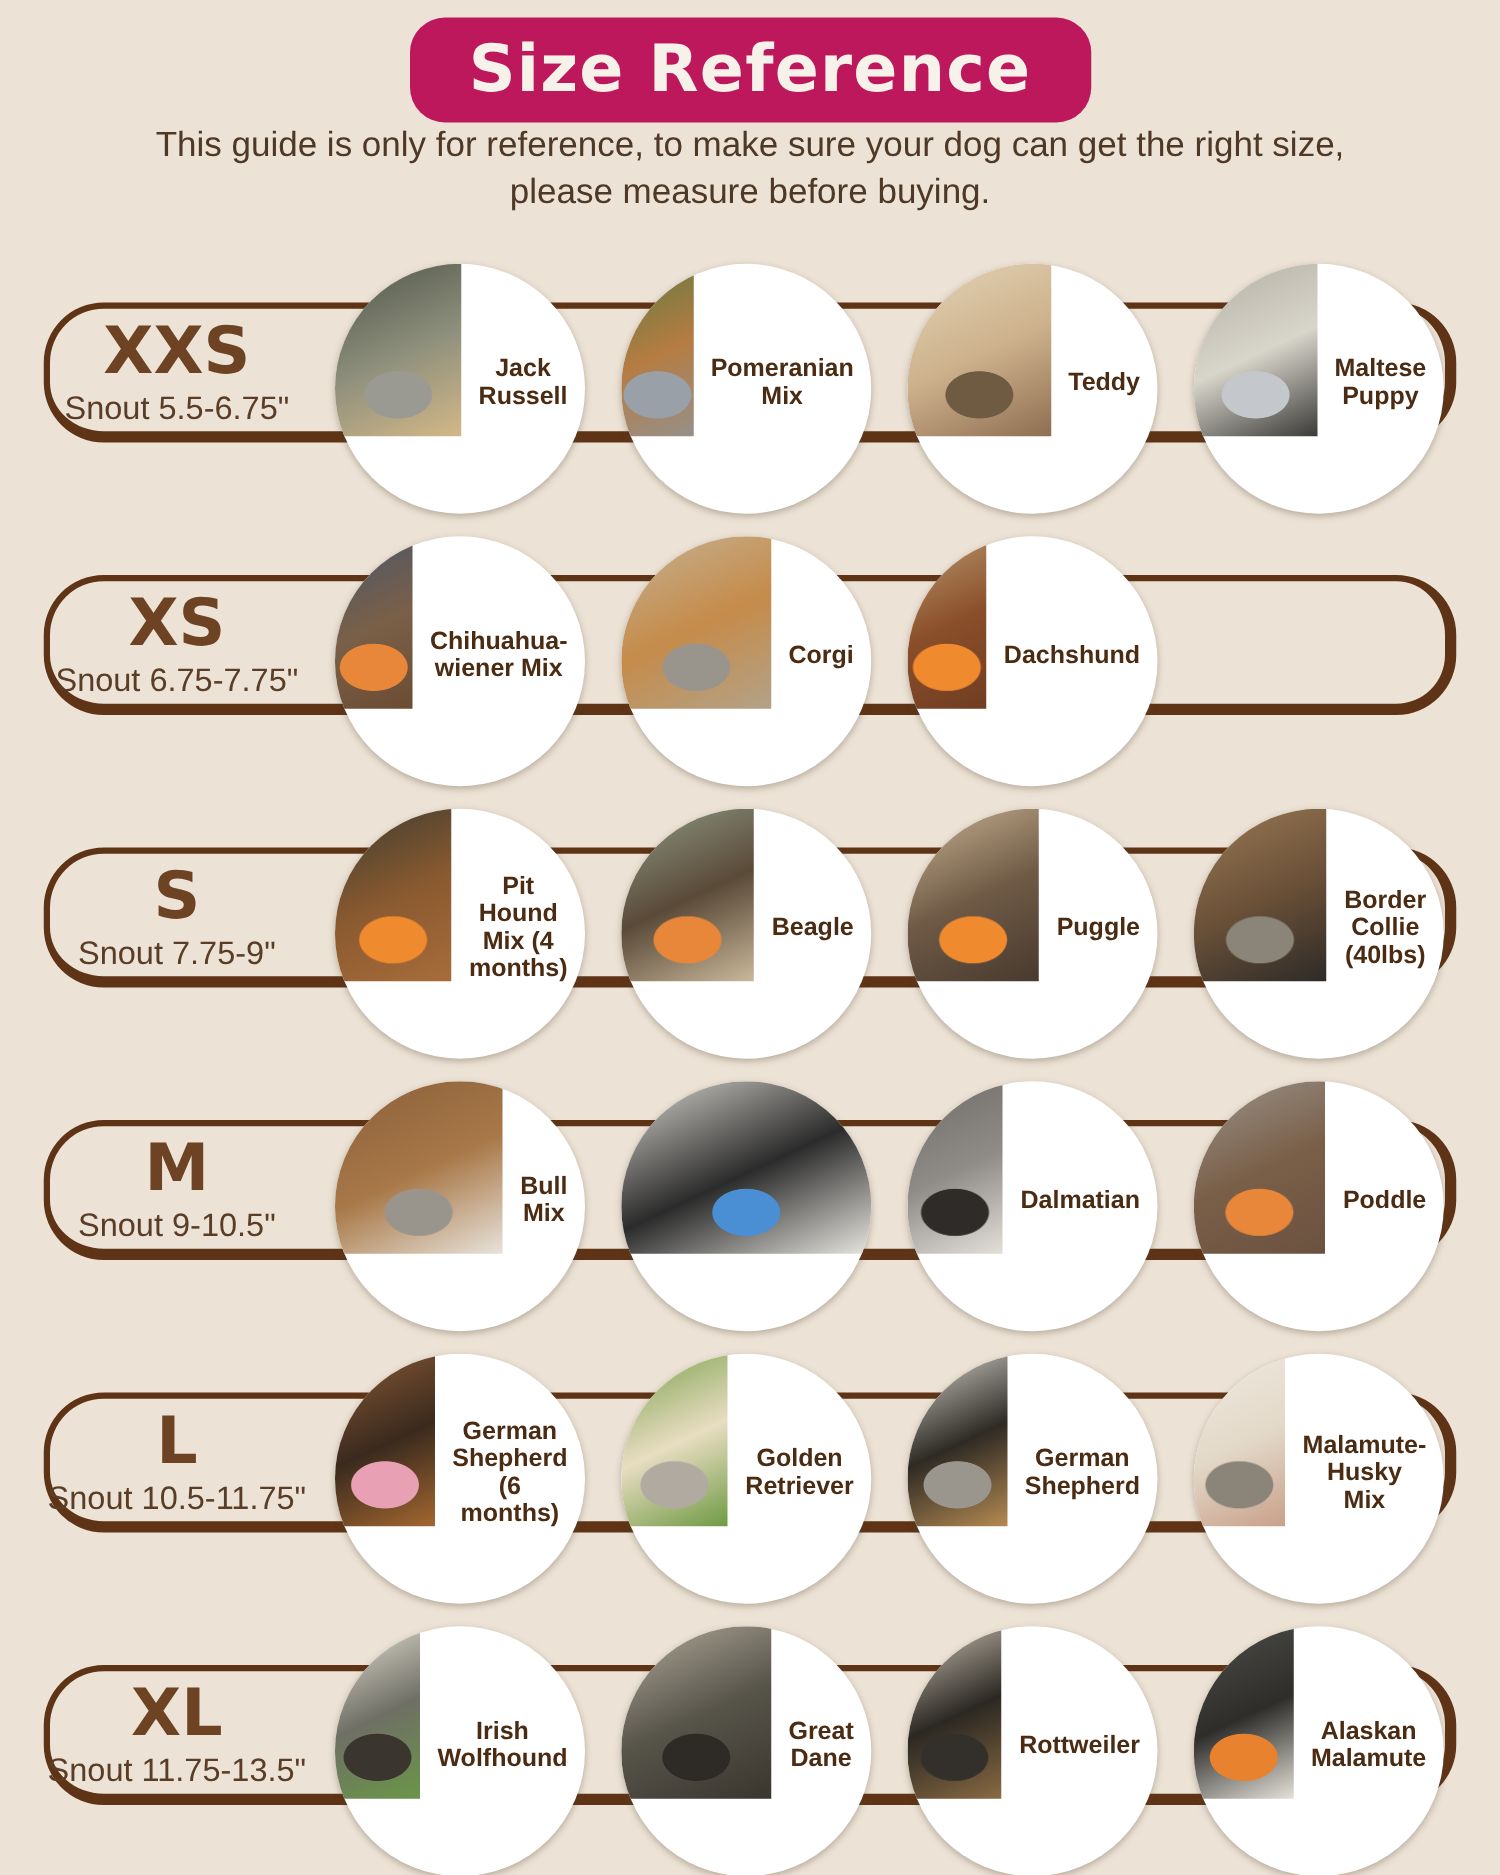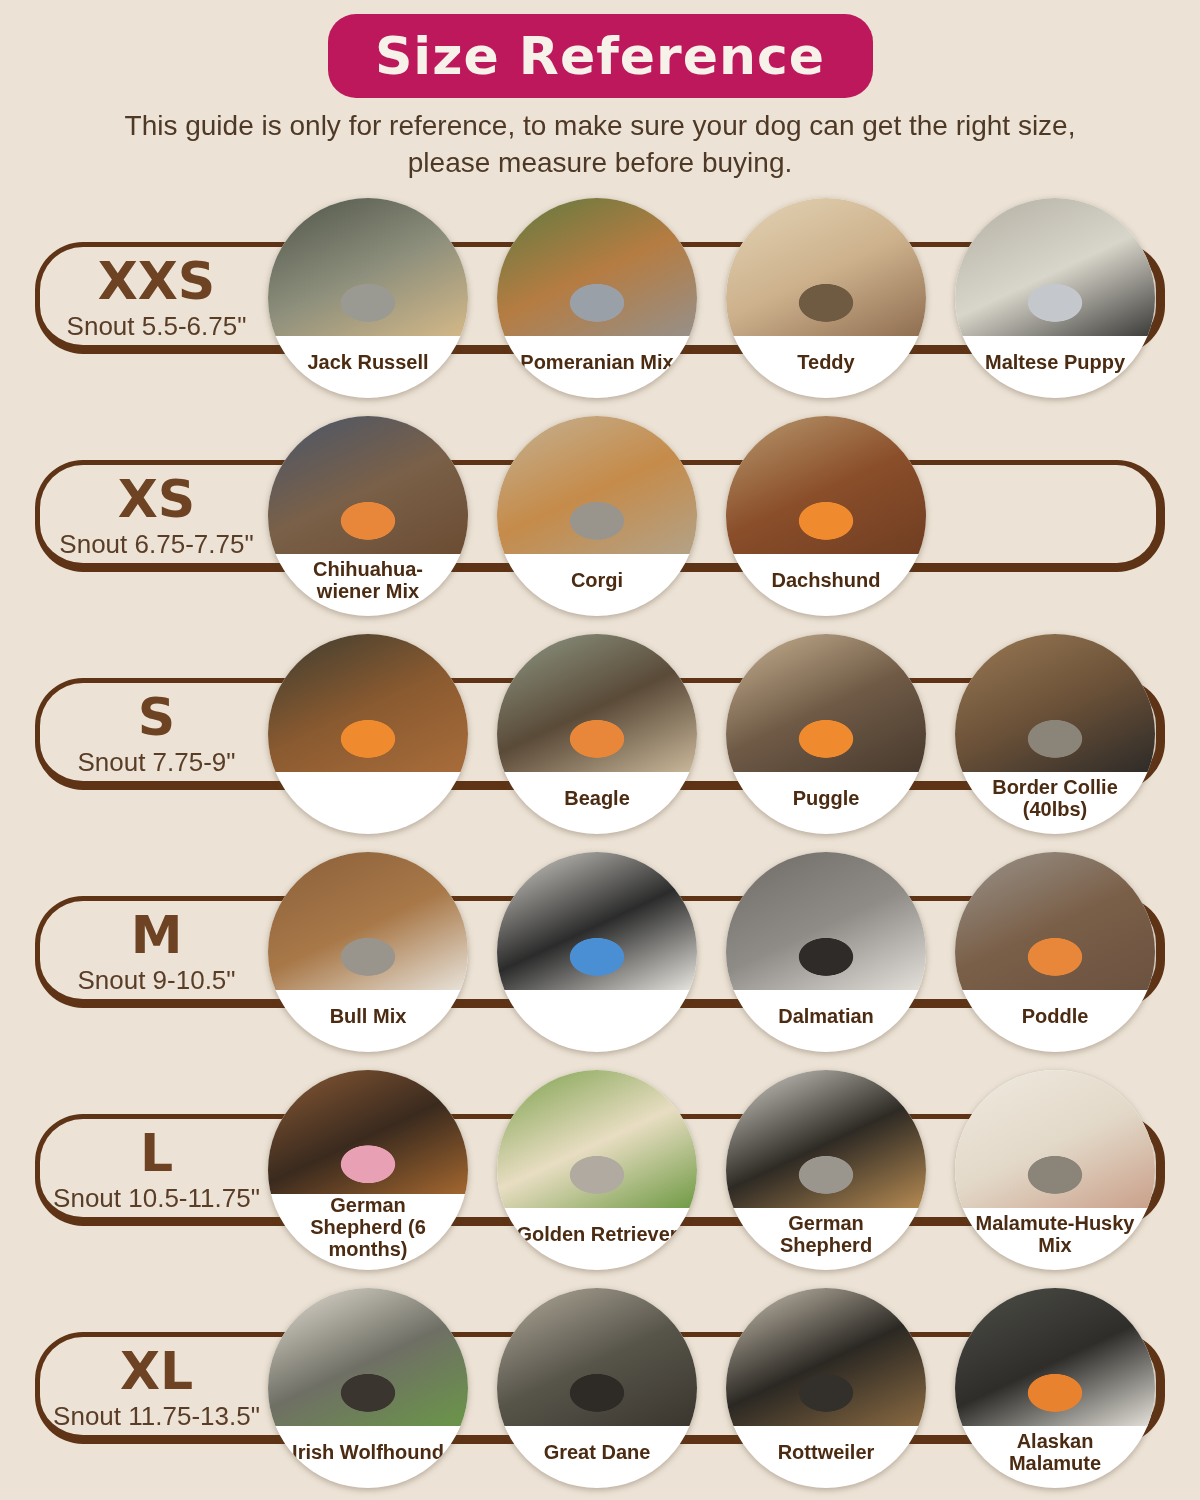--- a/index.html
+++ b/index.html
@@ -16,59 +16,58 @@
     margin:14px auto 0;
     background:#be185d;
     border-radius:28px;
     display:flex;align-items:center;justify-content:center;
     color:#f7f2e9;
     font-size:52px;font-weight:bold;
     font-family:"DejaVu Sans","Liberation Sans",sans-serif;
     letter-spacing:1px;
   }
   .subtitle{
-    margin-top:10px;
     color:#4e3826;
     font-size:28px;
     line-height:1.32;
   }
   .rows{ position:absolute; top:190px; left:0; width:1200px; }
   .row{ position:relative; height:218px; }
   .pill{
     position:absolute; left:35px; top:52px;
     width:1130px; height:112px;
     box-sizing:border-box;
     border-style:solid;
     border-color:#5f3416;
     border-width:5px 9px 9px 5px;
     border-radius:48px;
     z-index:1;
   }
   .size-box{
-    position:absolute; left:44px; top:52px;
+    position:absolute; left:29px; top:52px;
     width:225px; height:112px;
     display:flex; flex-direction:column;
     align-items:center; justify-content:center;
     z-index:3;
   }
   .size{
     font-size:52px; font-weight:bold;
     color:#6e4324; line-height:1.0;
     font-family:"DejaVu Sans","Liberation Sans",sans-serif;
   }
   .snout{
     font-size:26px; color:#5a3d26; margin-top:4px; white-space:nowrap;
   }
   .dog{
-    position:absolute; top:8px;
+    position:absolute; top:21px;
     width:200px; height:200px;
     border-radius:50%;
     background:#ffffff;
     overflow:hidden;
-    display:flex; flex-direction:column;
+    display:flex; flex-direction:row;
     box-shadow:0 2px 6px rgba(80,60,40,.35);
     z-index:2;
   }
   .d0{left:268px} .d1{left:497px} .d2{left:726px} .d3{left:955px}
   .photo{ height:138px; width:100%; }
   .dog-name{
     flex:1;
     display:flex; align-items:center; justify-content:center;
     text-align:center;
     padding:0 14px 10px;
@@ -136,20 +135,21 @@
   </section>
 
   <section class="row">
     <div class="pill"></div>
     <div class="size-box">
       <div class="size">S</div>
       <div class="snout">Snout 7.75-9"</div>
     </div>
     <div class="dog d0">
       <div class="photo" style="background: radial-gradient(46px 32px at 50% 76%, rgb(239, 138, 46) 0px, rgb(239, 138, 46) 58%, transparent 60%), linear-gradient(155deg, rgb(61, 60, 48) 0%, rgb(138, 90, 48) 52%, rgb(168, 108, 58) 100%);"></div>
+      <div class="dog-name">Pit Hound Mix (4 months)</div>
     </div>
     <div class="dog d1">
       <div class="photo" style="background: radial-gradient(46px 32px at 50% 76%, rgb(232, 135, 58) 0px, rgb(232, 135, 58) 58%, transparent 60%), linear-gradient(155deg, rgb(143, 154, 134) 0%, rgb(90, 74, 56) 52%, rgb(201, 184, 154) 100%);"></div>
       <div class="dog-name">Beagle</div>
     </div>
     <div class="dog d2">
       <div class="photo" style="background: radial-gradient(46px 32px at 50% 76%, rgb(239, 138, 46) 0px, rgb(239, 138, 46) 58%, transparent 60%), linear-gradient(155deg, rgb(201, 179, 147) 0%, rgb(111, 90, 70) 52%, rgb(72, 58, 46) 100%);"></div>
       <div class="dog-name">Puggle</div>
     </div>
     <div class="dog d3">

